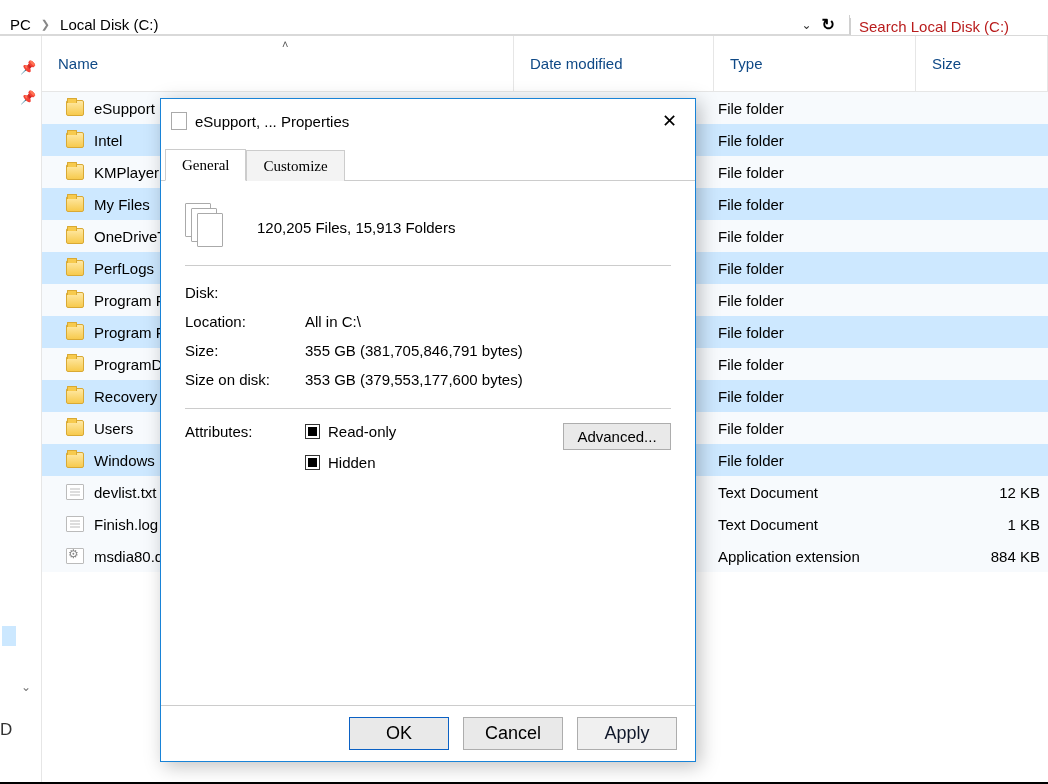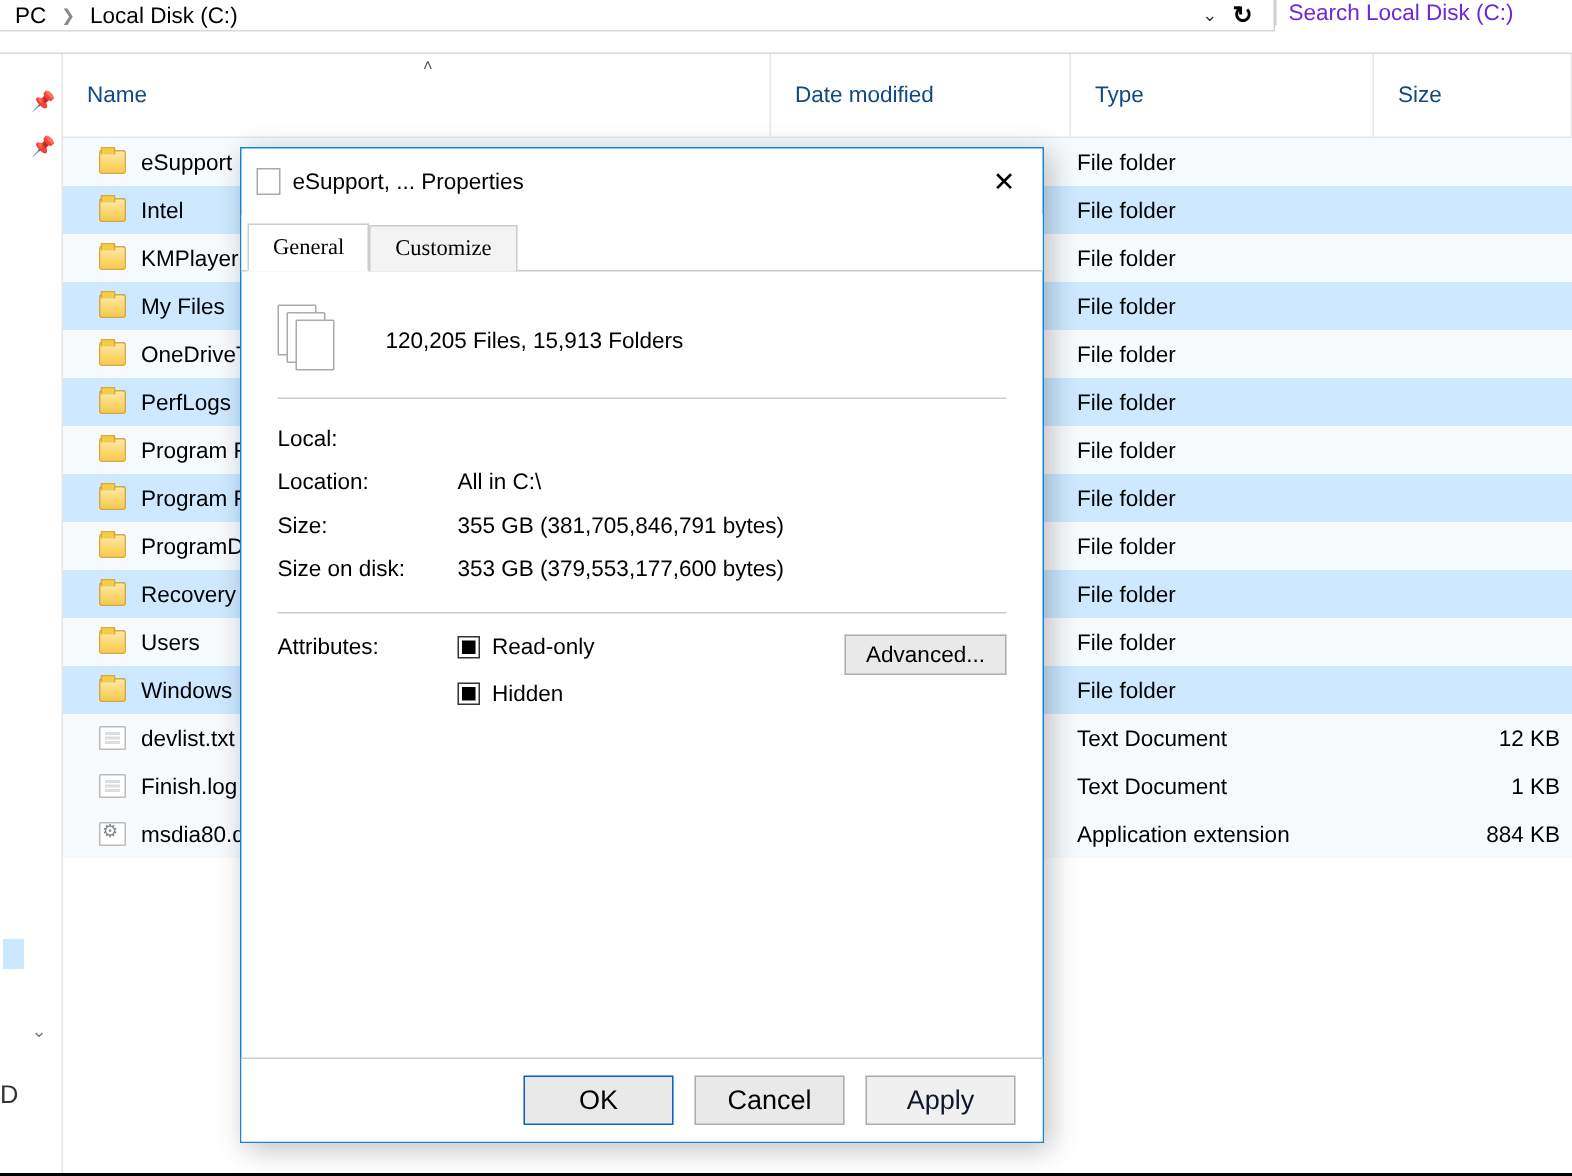--- a/index.html
+++ b/index.html
@@ -11,21 +11,21 @@
     background: #fff;
     color: #000;
     overflow: hidden;
     position: relative;
   }
 
   
   .addr-bar {
     height: 36px;
     display: flex;
-    align-items: flex-start;
+    align-items: flex-end;
     border-bottom: 1px solid #d9d9d9;
   }
   .addr-path {
     flex: 1;
     display: flex;
     align-items: center;
     padding: 0 4px;
     border: 1px solid #d9d9d9;
     border-top: none; border-left: none;
     border-right: 1px solid #d0d0d0;
@@ -40,21 +40,21 @@
     color: #888; font-size: 11px; padding: 0 4px;
   }
   .addr-ctrls { display:flex; align-items:center; gap:6px; padding:0 6px; }
   .addr-chev { font-size: 12px; color: #333; }
   .refresh-icon { font-size: 16px; font-weight:bold; color:#000; padding:0 4px; }
   .search-box {
     width: 198px;
     border-left: 1px solid #d0d0d0;
     display: flex; align-items:center;
     padding: 0 8px;
-    color: #6d28d9;
+    color: #b91c1c;
     font-size: 15px;
     background:#fff;
   }
 
   
   .leftnav {
     position: absolute; left: 0; top: 36px; bottom: 0;
     width: 42px;
     border-right: 1px solid #e6e6e6;
     background: #fff;
@@ -491,21 +491,21 @@
     <div class="summary-row">
       <div class="multi-doc-icon">
           <span></span>
           <span></span>
           <span></span>
         </div>
       <span>120,205 Files, 15,913 Folders</span>
     </div>
     <div class="kv-block">
       <div class="kv">
-          <span class="k">Local:</span>
+          <span class="k">Disk:</span>
         </div>
       <div class="kv">
           <span class="k">Location:</span>
           <span class="v">All in C:\</span>
         </div>
       <div class="kv">
           <span class="k">Size:</span>
           <span class="v">355 GB (381,705,846,791 bytes)</span>
         </div>
       <div class="kv">

